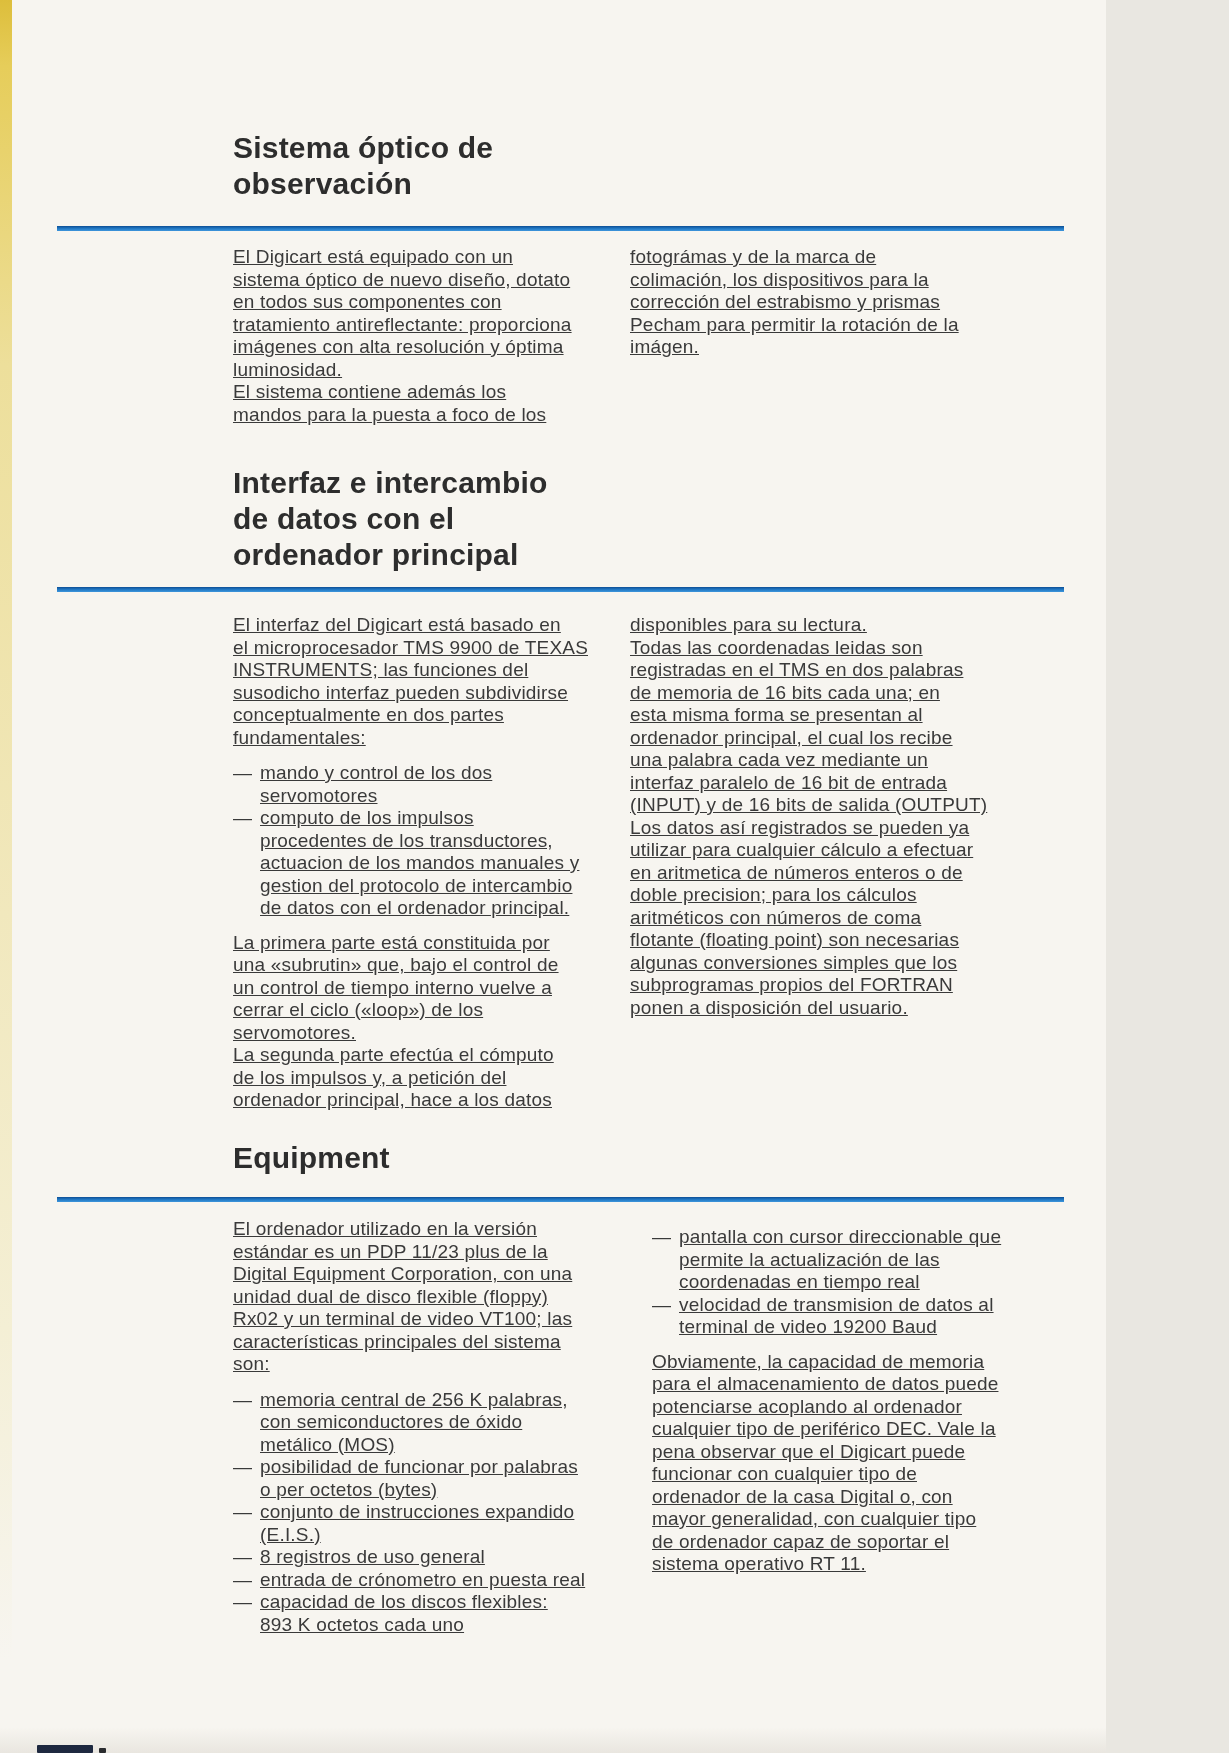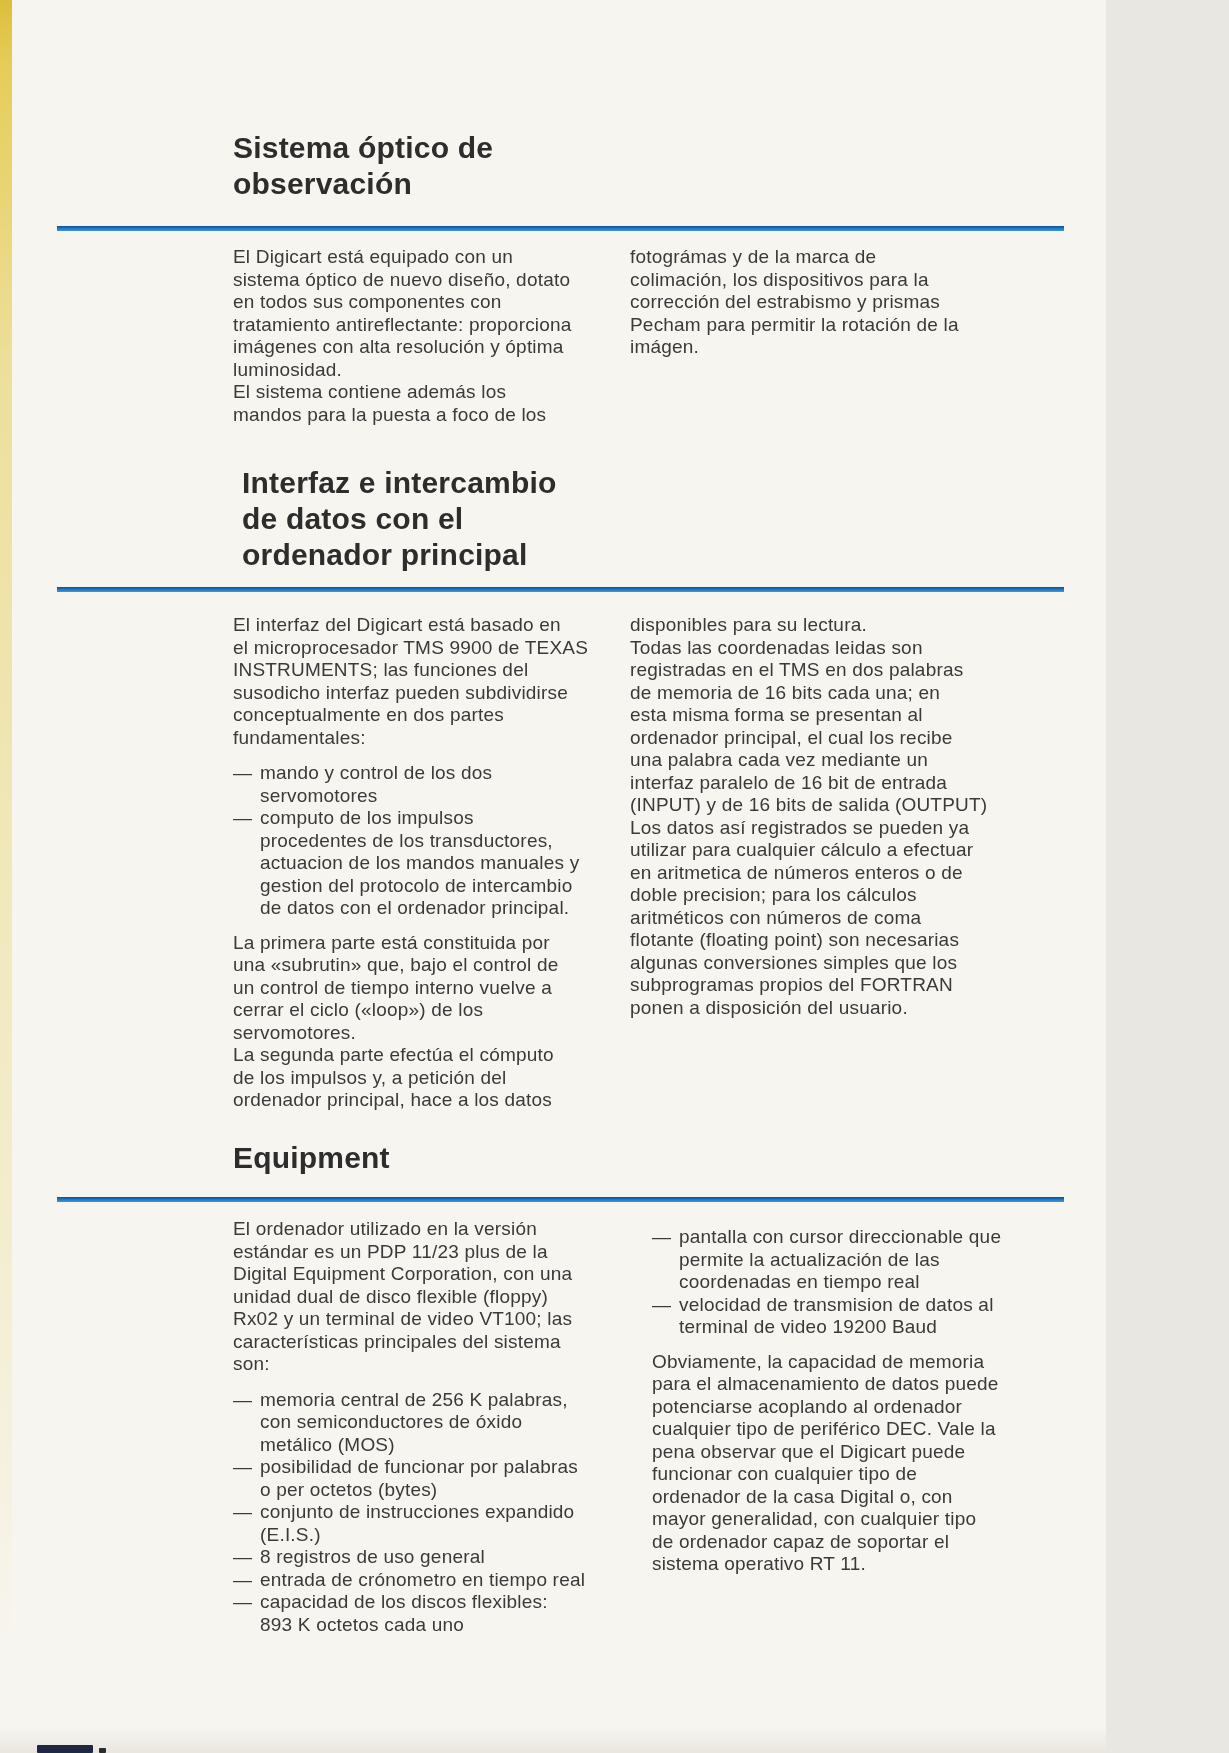--- a/index.html
+++ b/index.html
@@ -44,31 +44,31 @@
     background:#23262b;border-radius:1px;
   }
   
   .heading{
     position:absolute;left:233px;margin:0;
     font-size:30px;font-weight:700;line-height:36px;
     color:var(--heading);
     white-space:pre-line;letter-spacing:0.2px;
   }
   .h-s1{top:130px;}
-  .h-s2{top:465px;margin-left:9px;}
+  .h-s2{top:465px;}
   .h-s3{top:1140px;}
   .rule{
     position:absolute;left:57px;width:1007px;height:5px;
     background:linear-gradient(to bottom, #0d4e94 0%, #1e74c0 45%, #3e96dc 100%);
   }
   .r-s1{top:226px;}
   .r-s2{top:587px;}
   .r-s3{top:1197px;}
   .body-cols{
-    position:absolute;left:233px;display:flex;align-items:flex-start;
+    position:absolute;left:233px;display:flex;align-items:flex-start;text-decoration:underline;
   }
   .b-s1{top:246px;}
   .b-s2{top:614px;}
   .b-s3{top:1218px;gap:22px;}
   .colL{width:397px;flex:0 0 397px;}
   .colR{width:430px;flex:0 0 430px;}
   .para{
     margin:0;
     font-size:19px;line-height:22.5px;letter-spacing:0.2px;
     white-space:pre-line;
@@ -180,21 +180,21 @@
 son:</p>
       <ul class="spec-list">
         <li>memoria central de 256 K palabras,
 con semiconductores de óxido
 metálico (MOS)</li>
         <li>posibilidad de funcionar por palabras
 o per octetos (bytes)</li>
         <li>conjunto de instrucciones expandido
 (E.I.S.)</li>
         <li>8 registros de uso general</li>
-        <li>entrada de crónometro en tiempo real</li>
+        <li>entrada de crónometro en puesta real</li>
         <li>capacidad de los discos flexibles:
 893 K octetos cada uno</li>
       </ul>
     </div>
     <div class="colR">
       <ul class="spec-list" style="margin-top:8px;">
         <li>pantalla con cursor direccionable que
 permite la actualización de las
 coordenadas en tiempo real</li>
         <li>velocidad de transmision de datos al

